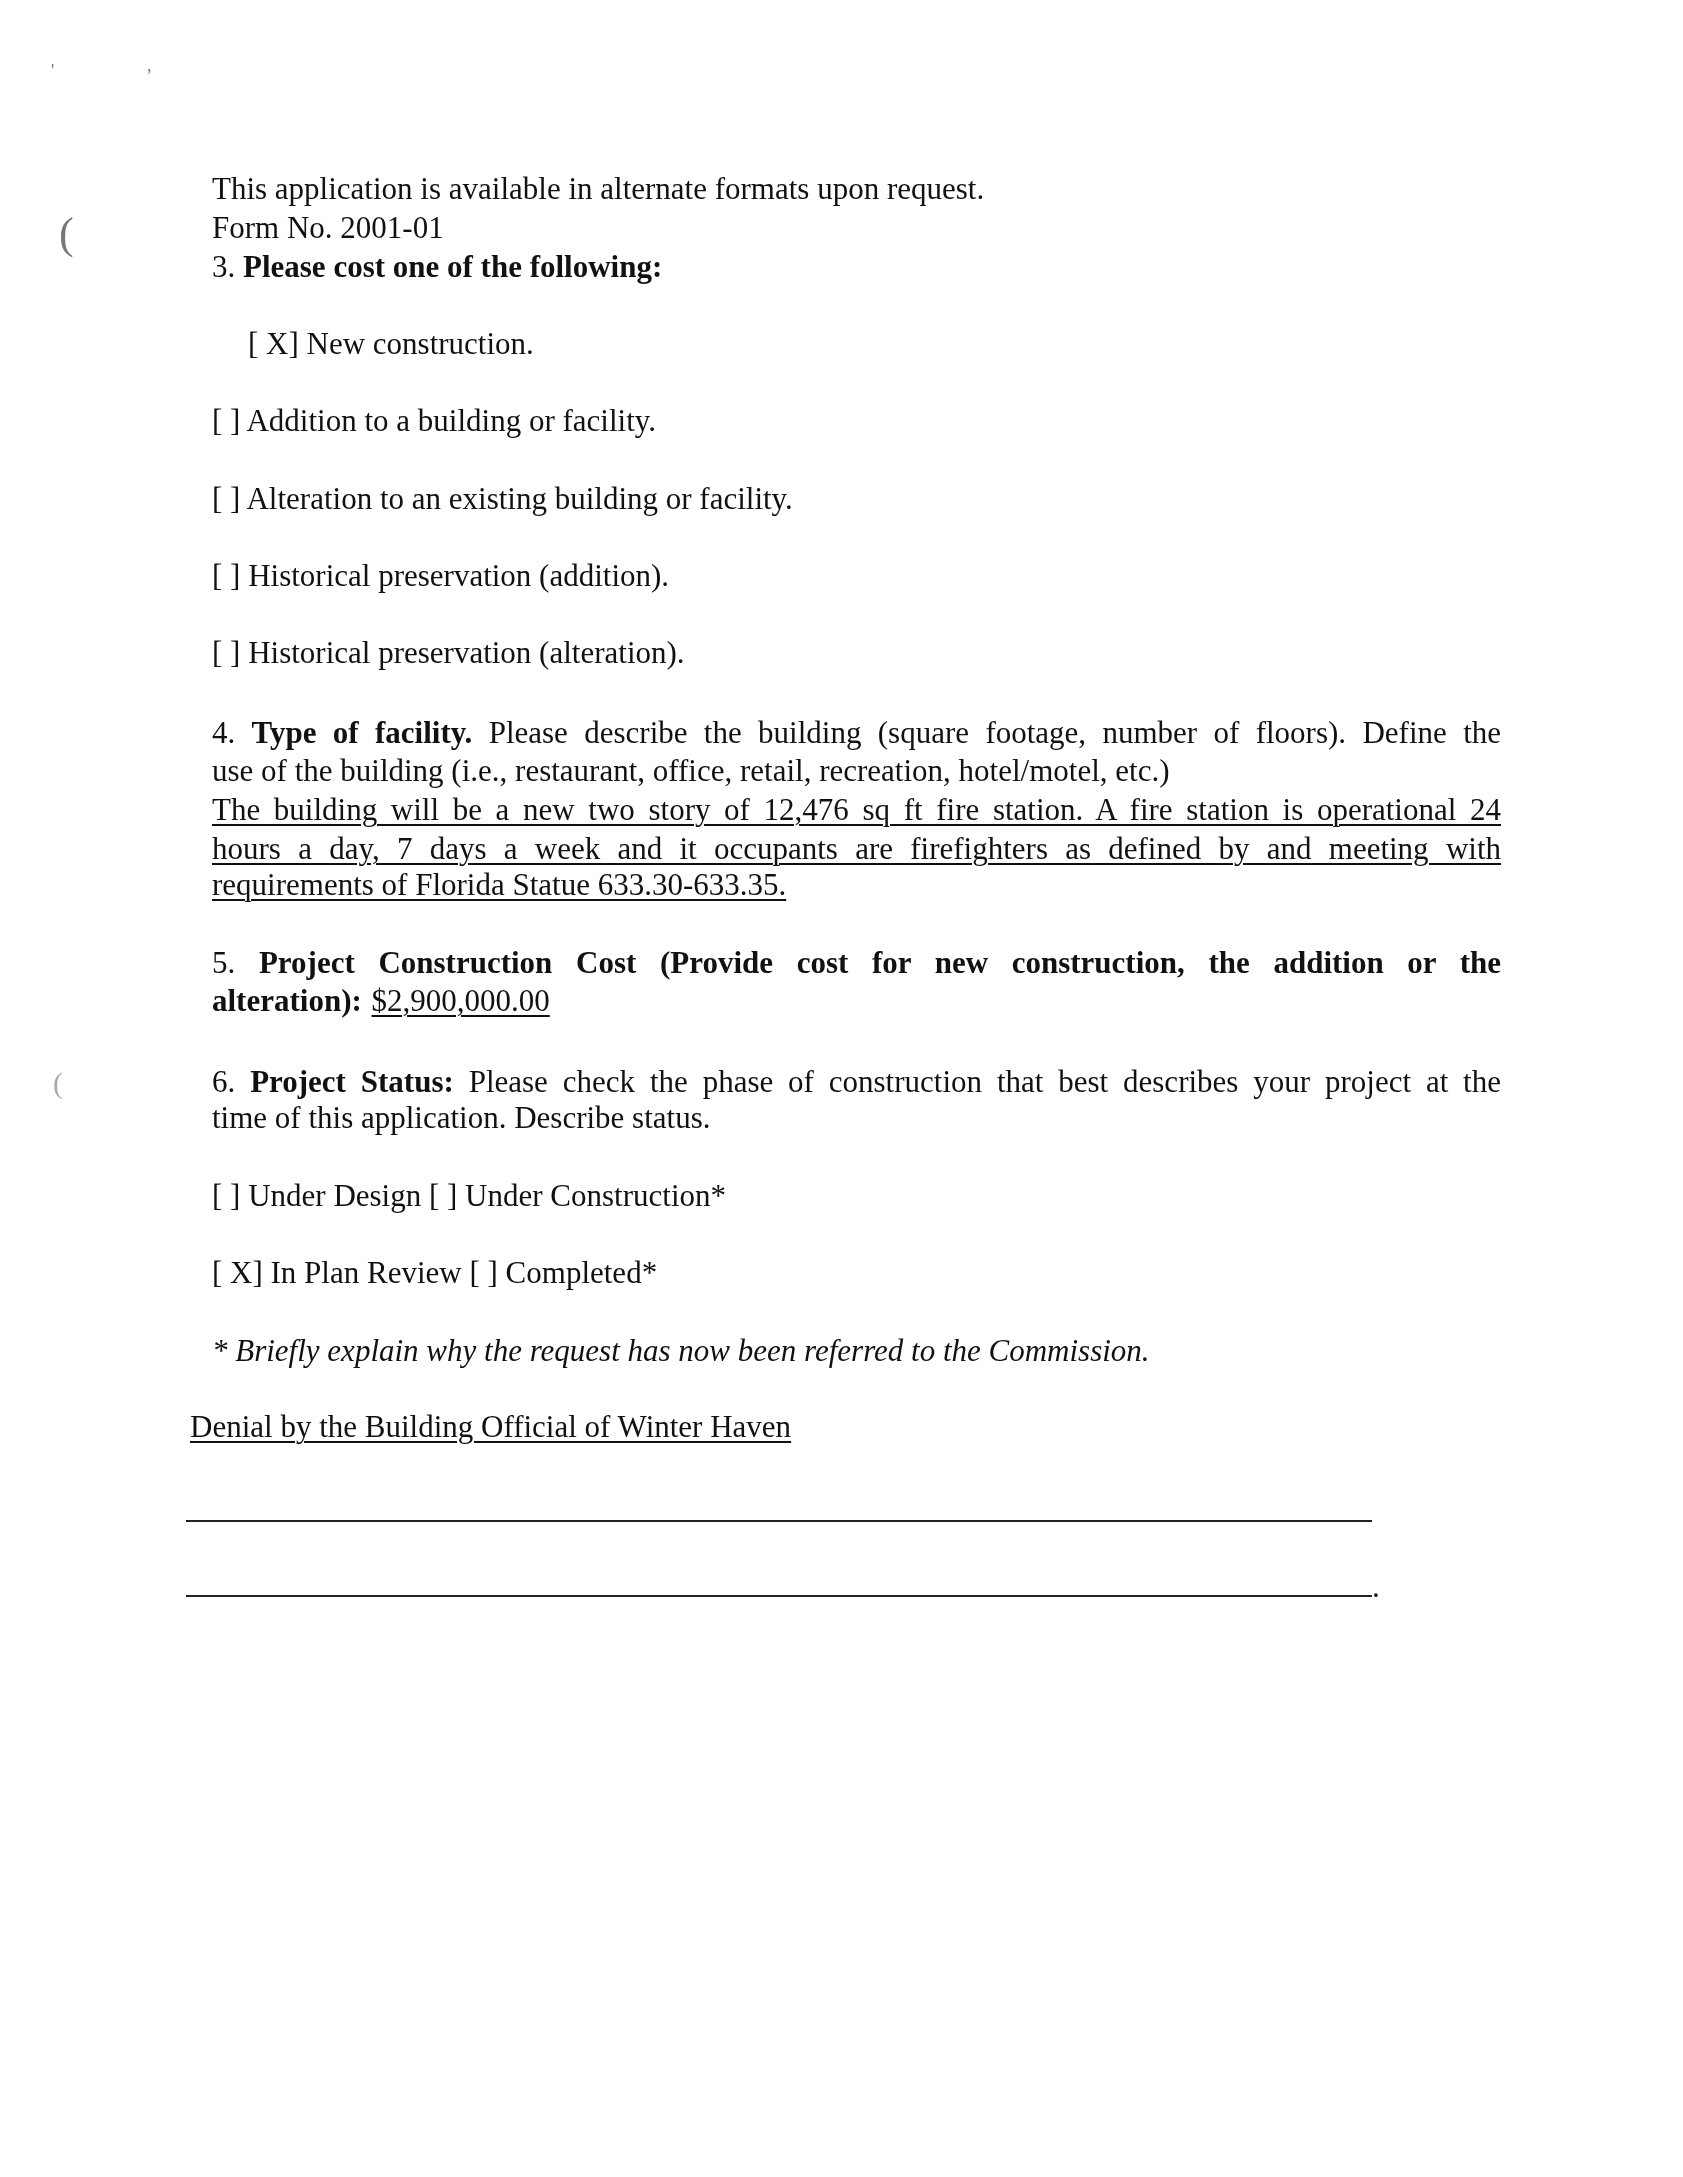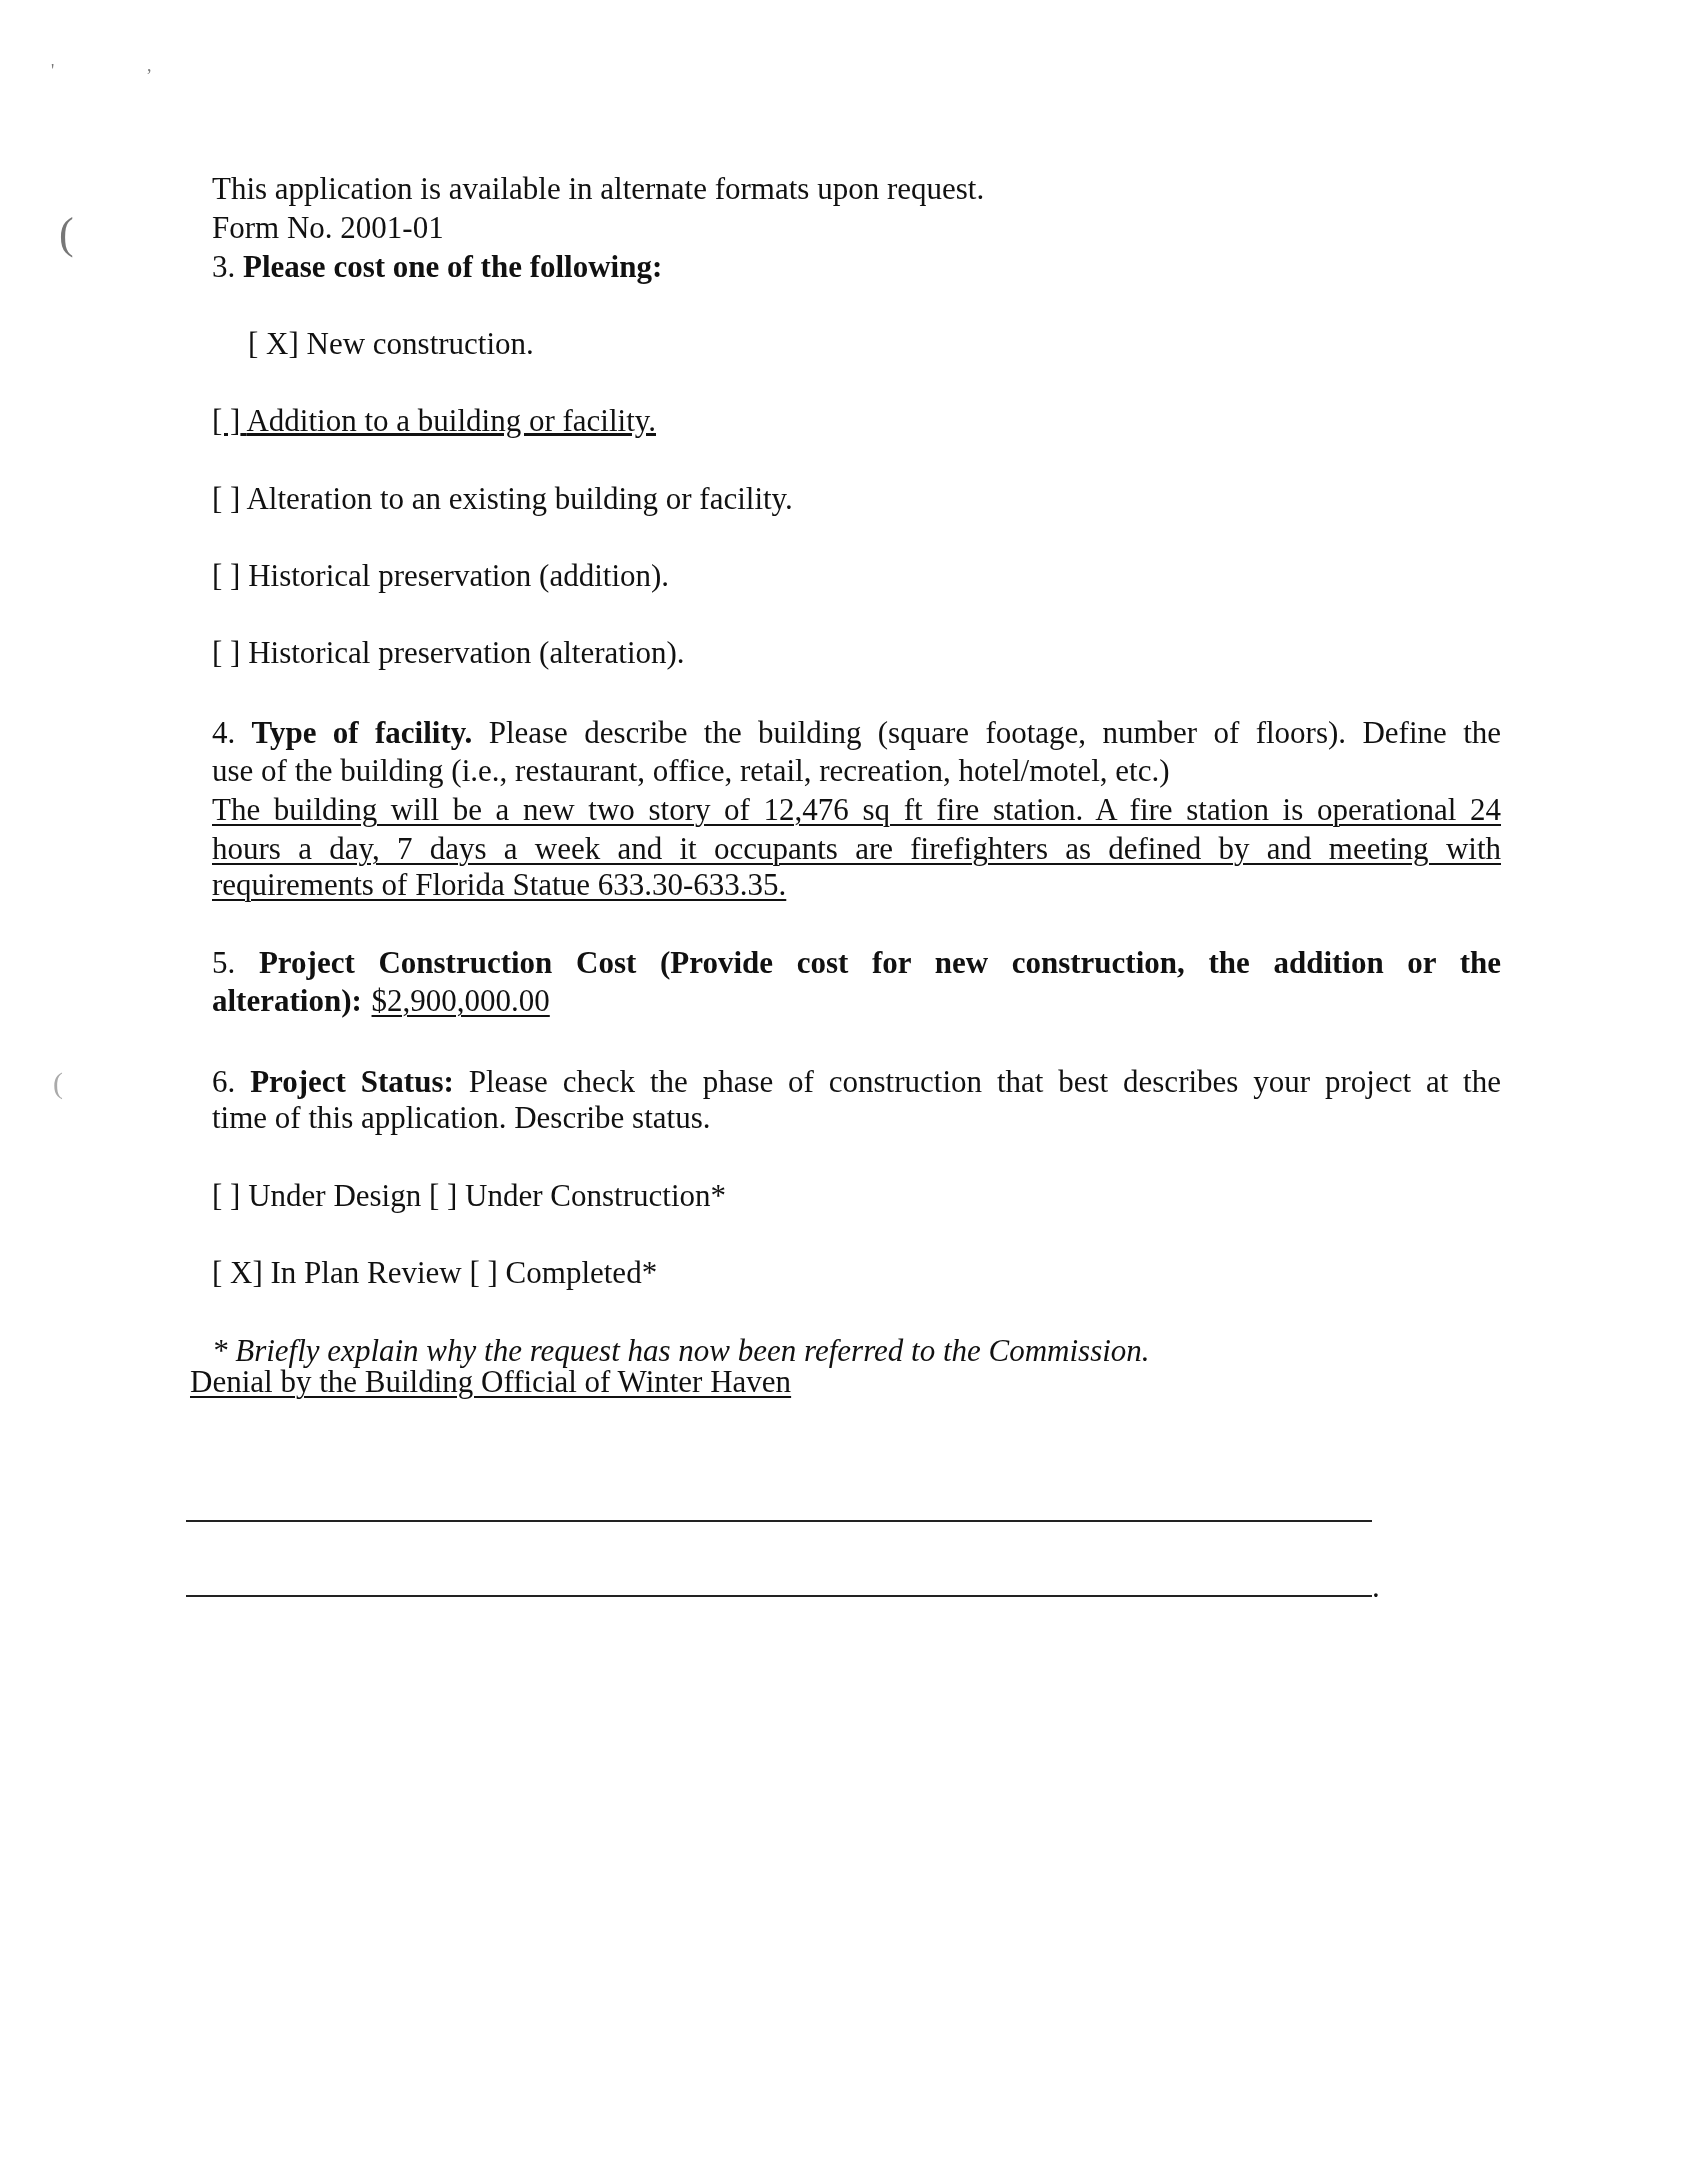--- a/index.html
+++ b/index.html
@@ -27,21 +27,21 @@
 
   <div class="ln" style="top:248px;">
     <span>3.</span>
     <span class="b">Please cost one of the following:</span>
   </div>
 
   <div class="ln" style="top:325px;margin-left:36px;">
     <span>[ X]</span>
     <span>New construction.</span>
   </div>
-  <div class="ln" style="top:402px;text-decoration:underline;">
+  <div class="ln" style="top:402px;">
     <span>[ ]</span>
     <span>Addition to a building or facility.</span>
   </div>
   <div class="ln" style="top:480px;">
     <span>[ ]</span>
     <span>Alteration to an existing building or facility.</span>
   </div>
   <div class="ln" style="top:557px;">
     <span>[ ]</span>
     <span>Historical preservation (addition).</span>
@@ -84,20 +84,20 @@
     <span>Under Construction*</span>
   </div>
   <div class="ln" style="top:1254px;">
     <span>[ X]</span>
     <span>In Plan Review</span>
     <span>[ ]</span>
     <span>Completed*</span>
   </div>
 
   <div class="ln" style="top:1332px;font-style:italic;">* Briefly explain why the request has now been referred to the Commission.</div>
-  <div class="ln u" style="top:1363px;left:190px;">Denial by the Building Official of Winter Haven</div>
+  <div class="ln u" style="top:1408px;left:190px;">Denial by the Building Official of Winter Haven</div>
 
   <div class="rule" style="top:1520px;"></div>
   <div class="rule" style="top:1595px;"></div>
   <span class="ln" style="top:1568px;left:1372px;">.</span>
 
 </div>
 
 
 </body></html>

